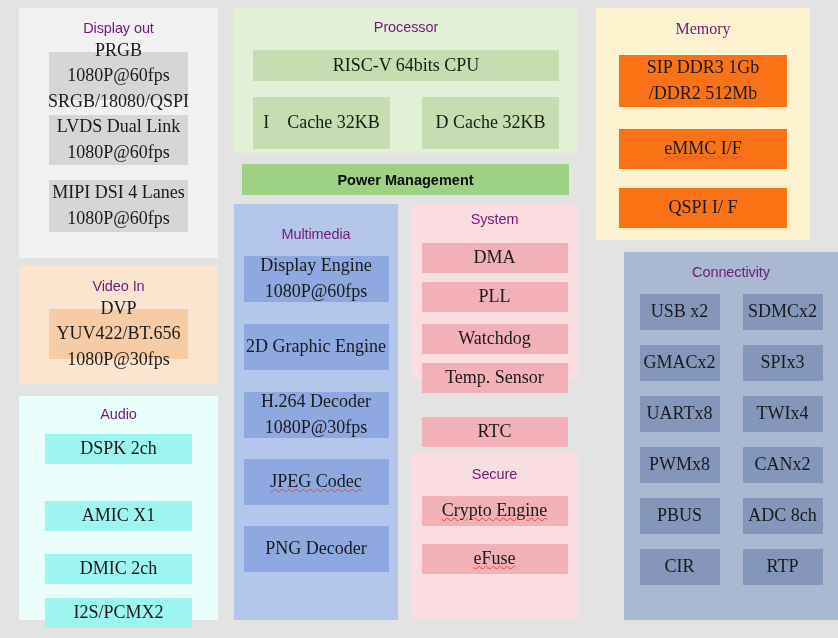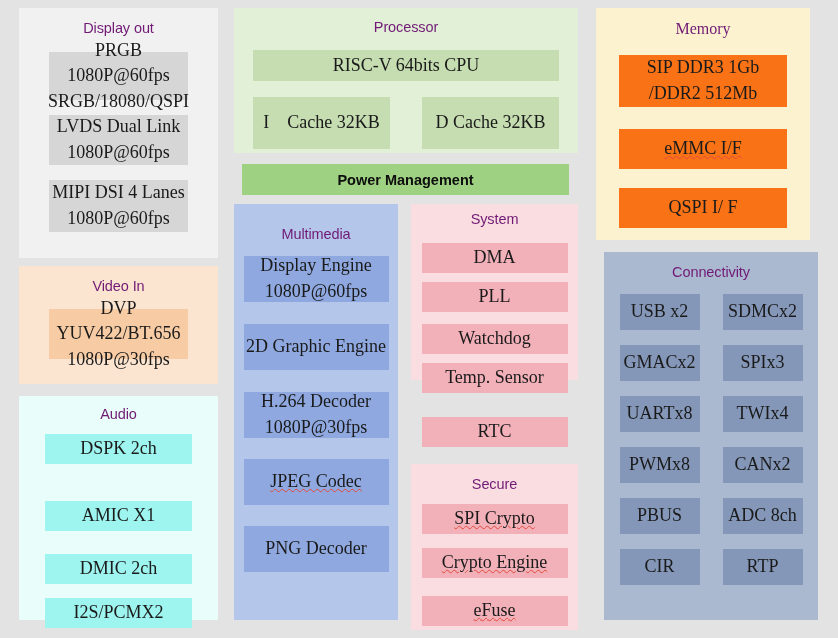--- a/index.html
+++ b/index.html
@@ -99,37 +99,37 @@
   
   #system-panel { left: 411px; top: 204px; width: 167px; height: 176px; background:#fadde1; }
   #system-panel .panel-title { padding-top: 7px; }
   #system-panel .block { width: 146px; height: 30px; background:#f2b0b9; }
   #sy1 { margin-top: 9px; }
   #sy2 { margin-top: 16px; }
   #sy3 { margin-top: 12px; align-items: center; }
   #sy4 { margin-top: 9px; }
   #sy5 { margin-top: 24px; }
 
-  #secure-panel { left: 411px; top: 464px; width: 167px; height: 166px; background:#fadde1; }
+  #secure-panel { left: 411px; top: 454px; width: 167px; height: 166px; background:#fadde1; }
   #secure-panel .panel-title { padding-top: 12px; }
   #secure-panel .block { width: 146px; height: 30px; background:#f2b0b9; }
   #se1 { margin-top: 12px; }
   #se2 { margin-top: 14px; }
   #se3 { margin-top: 18px; }
 
   
   #memory-panel { left: 596px; top: 8px; width: 214px; height: 232px; background:#fdf2cf; }
   #memory-panel .panel-title { padding-top: 12px; }
   #memory-panel .block { width: 168px; background:#f97316; }
   #me1 { height: 52px; margin-top: 17px; }
   #me2 { height: 40px; margin-top: 22px; }
   #me3 { height: 40px; margin-top: 19px; }
 
   
-  #connectivity-panel { left: 604px; top: 252px; width: 214px; height: 368px; background:#aab8d0; }
+  #connectivity-panel { left: 624px; top: 252px; width: 214px; height: 368px; background:#aab8d0; }
   #connectivity-panel .panel-title { padding-top: 12px; }
   .conn-grid {
     display: grid;
     grid-template-columns: 80px 80px;
     justify-content: center;
     column-gap: 23px;
     margin-top: 14px;
   }
   .conn-grid .block { width: 80px; height: 36px; background:#8497b8; margin: 0 0 15px 0; }
 </style>
@@ -230,23 +230,20 @@
   <div class="block" id="sy4">
     <span class="l2">Temp. Sensor</span>
   </div>
   <div class="block" id="sy5">
     <span class="l2">RTC</span>
   </div>
 </div>
 
 <div class="panel" id="secure-panel">
   <div class="panel-title">Secure</div>
-  <div class="block" id="se1">
-    <span class="l2 sp">SPI Crypto</span>
-  </div>
   <div class="block" id="se2">
     <span class="l2 sp">Crypto Engine</span>
   </div>
   <div class="block" id="se3">
     <span class="l2 sp">eFuse</span>
   </div>
 </div>
 
 <div class="panel" id="memory-panel">
   <div class="panel-title serif">Memory</div>

